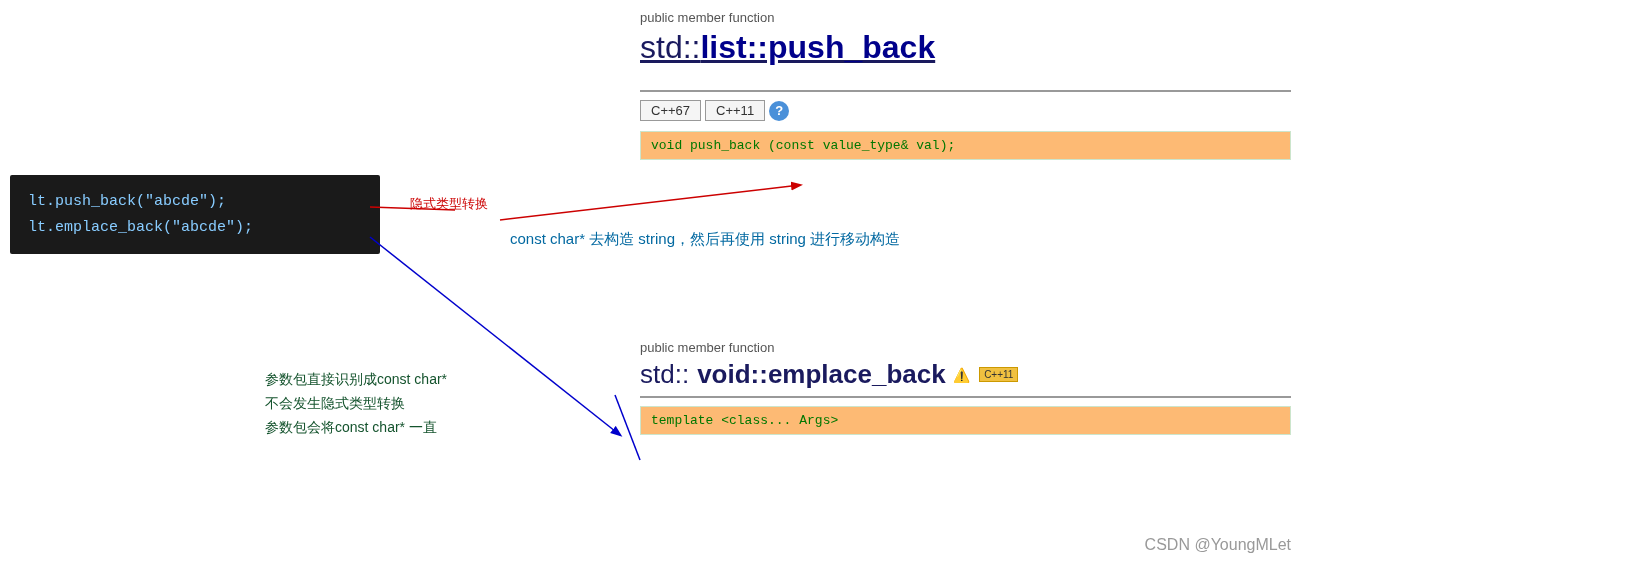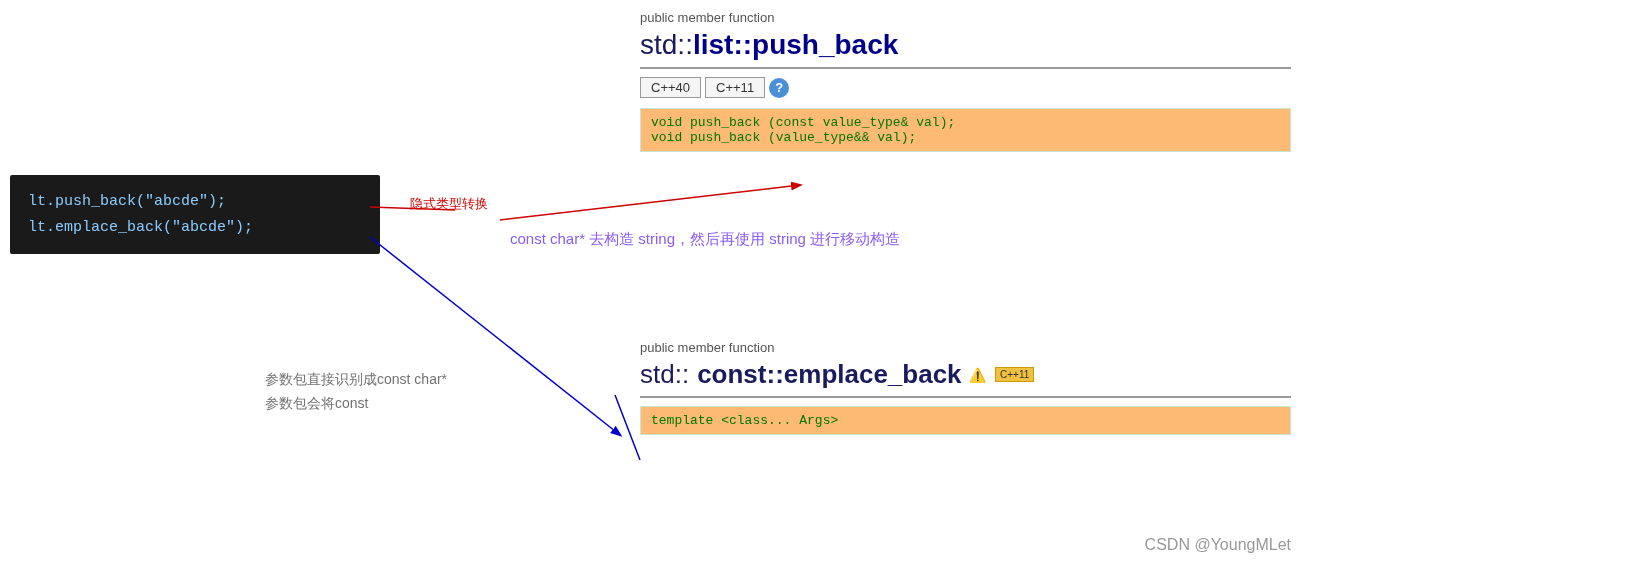--- a/index.html
+++ b/index.html
@@ -28,26 +28,27 @@
       padding: 10px 20px;
     }
 
     .public-member-label {
       font-size: 13px;
       color: #555;
       margin-bottom: 4px;
     }
 
     .function-title {
-      font-size: 28px;
+      font-size: 32px;
       font-weight: bold;
       color: #1a1a5e;
       border-bottom: 2px solid #999;
-      padding-bottom: 6px;
+      padding-bottom: 24px;
       margin-bottom: 8px;
+      text-decoration: underline;
     }
 
     .function-title .std-prefix {
       font-weight: normal;
       color: #1a1a5e;
     }
 
     .function-title .func-name {
       font-weight: bold;
       color: #00008b;
@@ -157,33 +158,33 @@
       top: 195px;
       color: #cc0000;
       font-size: 13px;
       font-family: Liberation Mono, monospace;
     }
 
     .annotation-const-char {
       position: absolute;
       left: 510px;
       top: 230px;
-      color: #8b5cf6;
+      color: #0369a1;
       font-size: 15px;
       font-family: Arial, sans-serif;
       font-weight: normal;
       text-align: center;
     }
 
     
     .annotation-blue {
       position: absolute;
       left: 265px;
       top: 368px;
-      color: #737373;
+      color: #14532d;
       font-size: 14px;
       font-family: Arial, sans-serif;
       line-height: 1.7;
     }
 
     
     .arrows-svg {
       position: absolute;
       top: 0;
       left: 0;
@@ -205,55 +206,55 @@
 <body>
 
 <div class="page-container">
 
   <div class="doc-panel">
     <div class="public-member-label">public member function</div>
     <div class="function-title">
       <span class="std-prefix">std::</span><span class="func-name">list::push_back</span>
     </div>
     <div class="version-tabs">
-      <div class="version-tab">C++40</div>
+      <div class="version-tab">C++67</div>
       <div class="version-tab">C++11</div>
       <div class="help-icon">?</div>
     </div>
     <div class="code-block">
       <div>void push_back (const value_type&amp; val);</div>
-      <div>void push_back (value_type&amp;&amp; val);</div>
     </div>
   </div>
 
   <div class="code-panel">
     <div class="code-line">lt.push_back("abcde");</div>
     <div class="code-line">lt.emplace_back("abcde");</div>
   </div>
 
   <div class="annotation-implicit">隐式类型转换</div>
 
   <div class="annotation-const-char">const char* 去构造 string，然后再使用 string 进行移动构造</div>
 
   <div class="doc-panel-bottom">
     <div class="public-member-label">public member function</div>
     <div class="function-title-2">
       <span style="font-weight:normal;">std::</span>
-        <span>const::emplace_back</span>
+        <span>void::emplace_back</span>
       <span class="warning-icon">⚠️</span>
       <span class="cpp11-badge">C++11</span>
     </div>
     <div class="code-block">
       <div>template &lt;class... Args&gt;</div>
     </div>
   </div>
 
   <div class="annotation-blue">
     <div>参数包直接识别成const char*</div>
-    <div>参数包会将const</div>
+    <div>不会发生隐式类型转换</div>
+    <div>参数包会将const char* 一直</div>
   </div>
 
   <svg class="arrows-svg">
 
     <line x1="370" y1="207" x2="455" y2="210" stroke="#cc0000" stroke-width="1.5"></line>
 
     <line x1="500" y1="220" x2="800" y2="185" stroke="#cc0000" stroke-width="1.5" marker-end="url(#red-arrow)"></line>
 
     <line x1="370" y1="237" x2="620" y2="435" stroke="#0000cc" stroke-width="1.5" marker-end="url(#blue-arrow)"></line>
 

